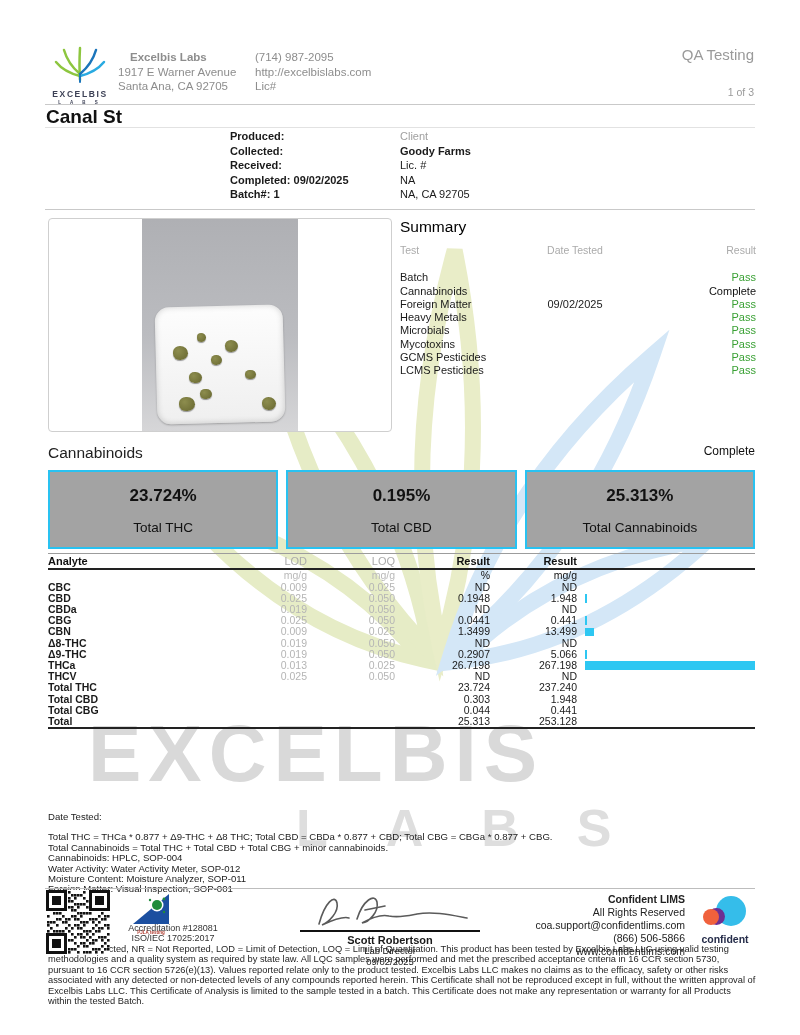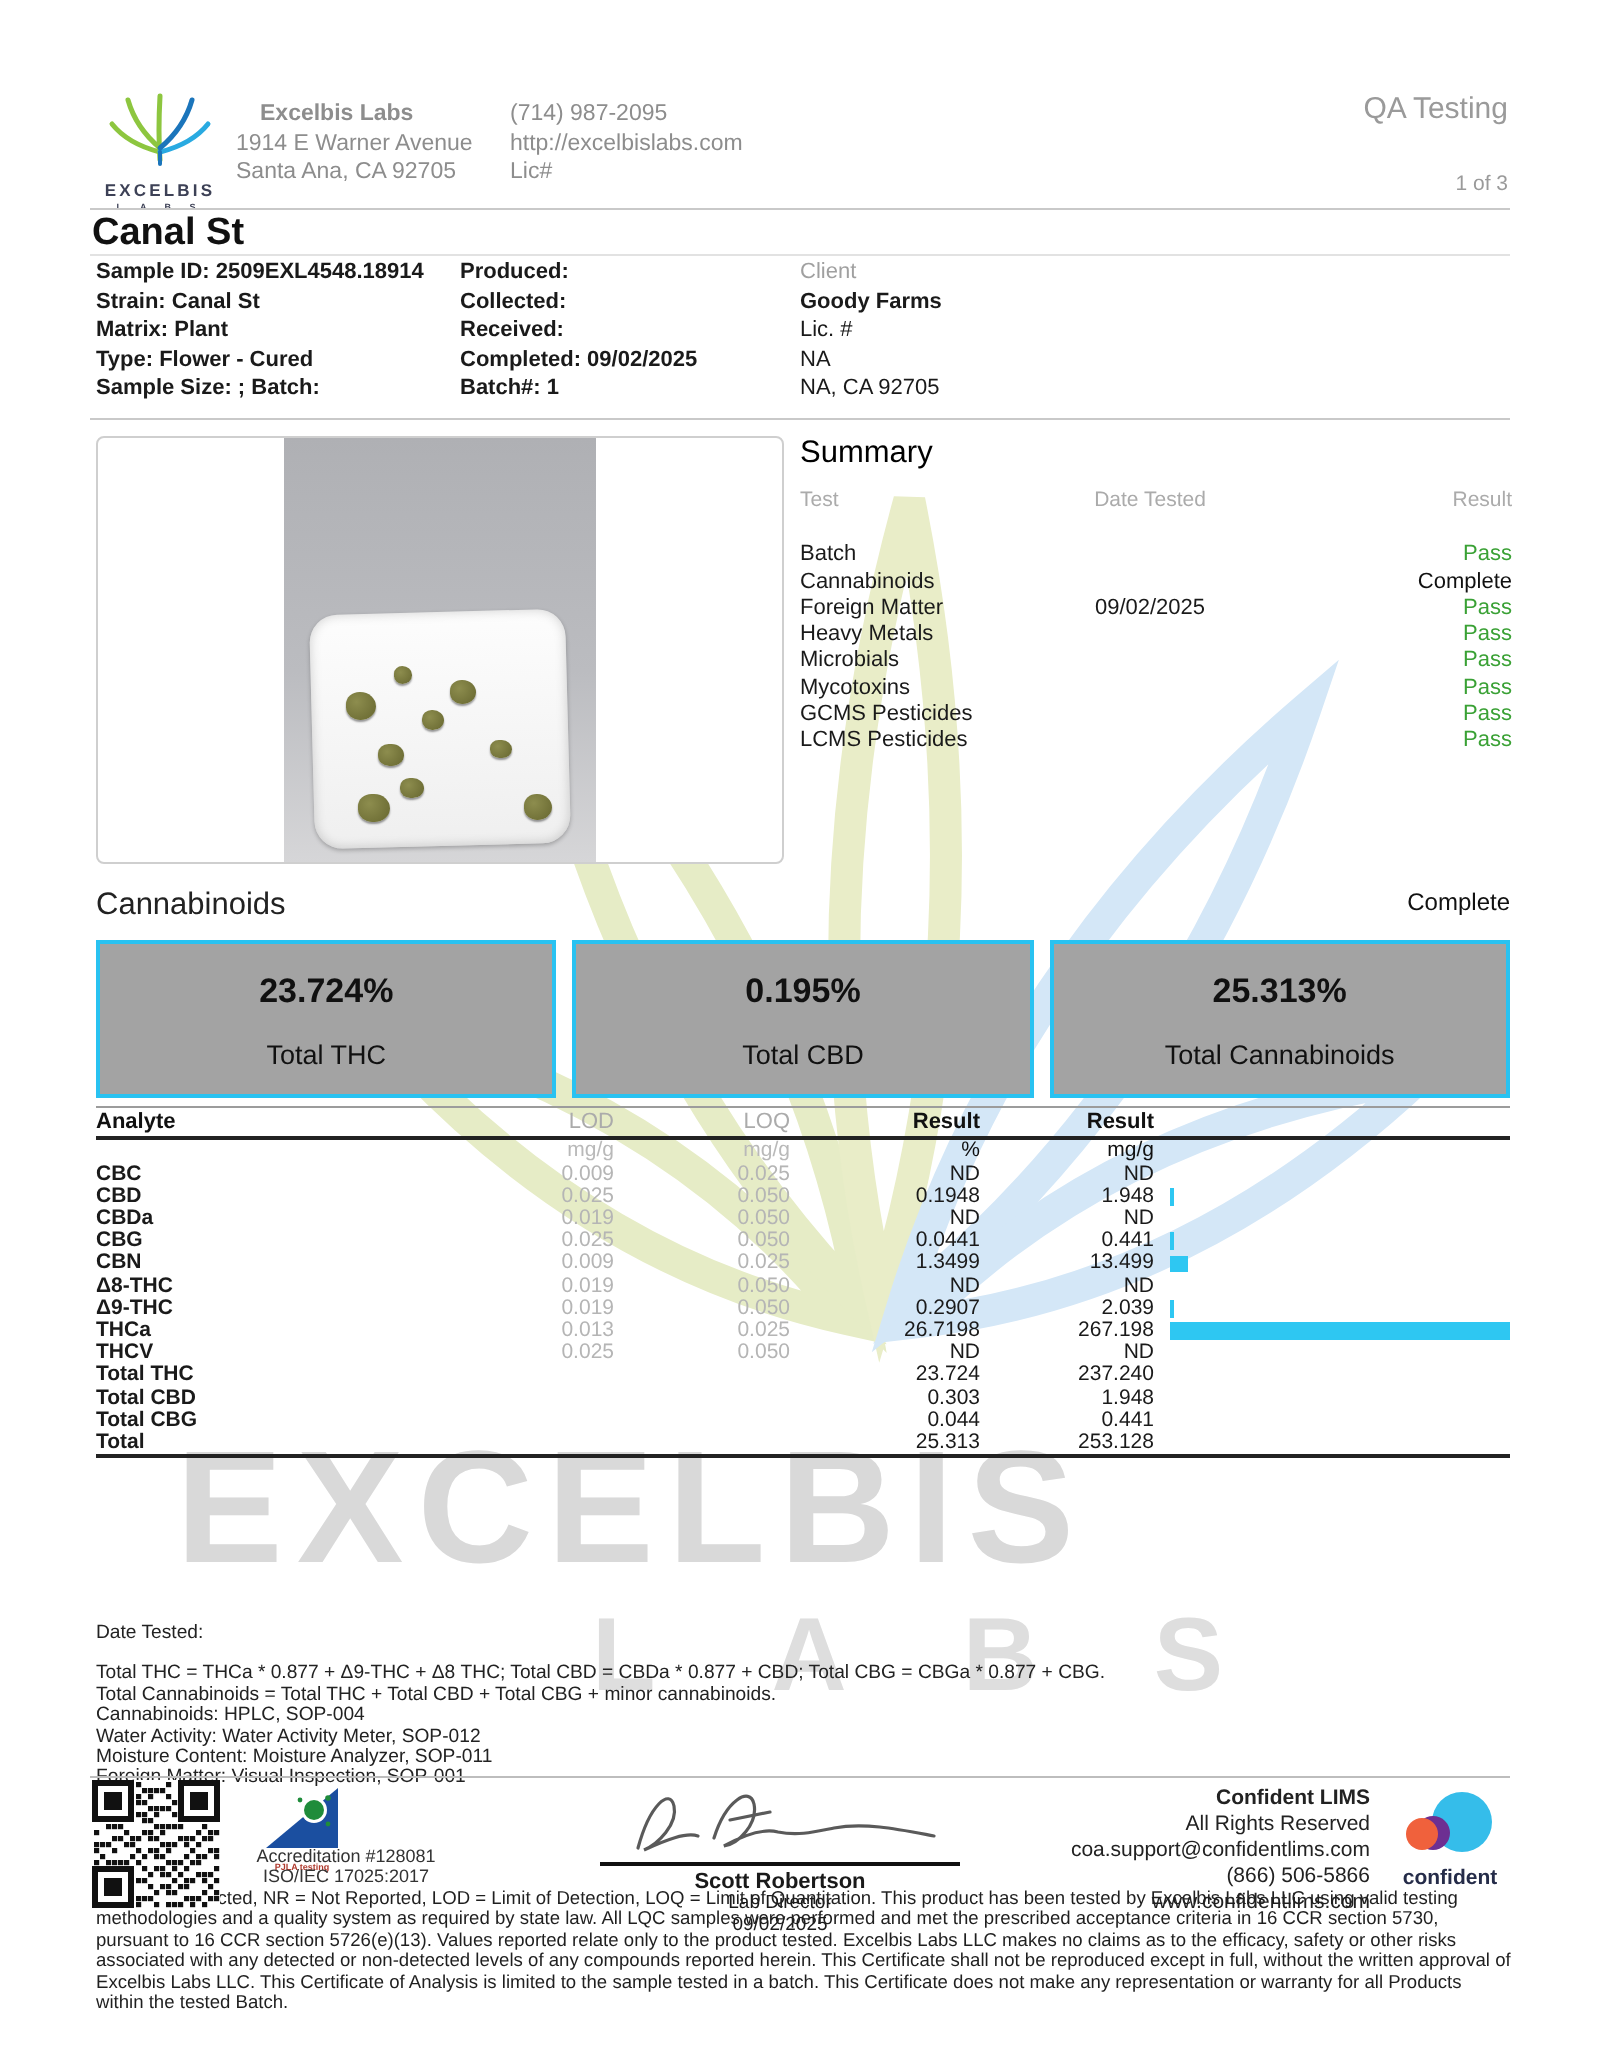--- a/index.html
+++ b/index.html
@@ -138,44 +138,37 @@
         <path d="M28 32 Q40 22 44 8" stroke="#1b75bb" stroke-width="2.5"></path>
         <path d="M28 40 L28 34" stroke="#1b75bb" stroke-width="2"></path>
       </g>
     </svg>
     <div class="logo-name">EXCELBIS</div>
     <div class="logo-sub">L A B S</div>
   </div>
 
   <div class="hdr-col" style="left:118px;">
     <div class="b">Excelbis Labs</div>
-    <div>1914 E Warner Avenue</div>
+    <div>1917 E Warner Avenue</div>
     <div>Santa Ana, CA 92705</div>
   </div>
 
   <div class="hdr-col" style="left:255px;">
     <div>(714) 987-2095</div>
     <div>http://excelbislabs.com</div>
     <div>Lic#</div>
   </div>
 
   <div class="qa">QA Testing</div>
   <div class="pageno">1 of 3</div>
   <div class="hdr-line" style="top:104px;"></div>
 
   <div class="doc-title">Canal St</div>
   <div class="hdr-line" style="top:127px;border-top-color:#e2e2e2;"></div>
 
-  <div class="si si-c1" id="si-col1">
-      <div>Sample ID: 2509EXL4548.18914</div>
-      <div>Strain: Canal St</div>
-      <div>Matrix: Plant</div>
-      <div>Type: Flower - Cured</div>
-      <div>Sample Size: ; Batch:</div>
-    </div>
   <div class="si si-c2" id="si-col2">
       <div>Produced:</div>
       <div>Collected:</div>
       <div>Received:</div>
       <div>Completed: 09/02/2025</div>
       <div>Batch#: 1</div>
     </div>
   <div class="si si-c3">
     <div class="client-label">Client</div>
     <div class="client-name">Goody Farms</div>
@@ -344,21 +337,21 @@
           <span class="r lodloq">0.050</span>
           <span class="r">ND</span>
           <span class="r">ND</span>
           <span class="barcell"></span>
         </div>
         <div class="agrid">
           <span class="aname">Δ9-THC</span>
           <span class="r lodloq">0.019</span>
           <span class="r lodloq">0.050</span>
           <span class="r">0.2907</span>
-          <span class="r">2.039</span>
+          <span class="r">5.066</span>
           <span class="barcell">
             <span class="bar" style="width: 2px;"></span>
           </span>
         </div>
         <div class="agrid">
           <span class="aname">THCa</span>
           <span class="r lodloq">0.013</span>
           <span class="r lodloq">0.025</span>
           <span class="r">26.7198</span>
           <span class="r">267.198</span>

